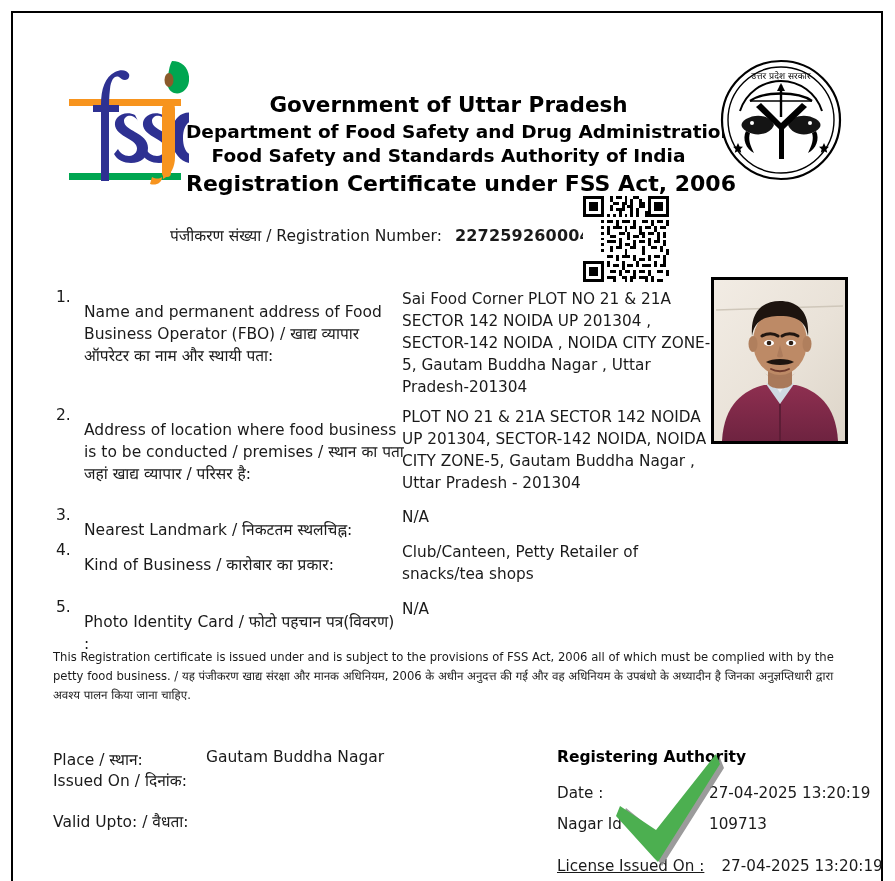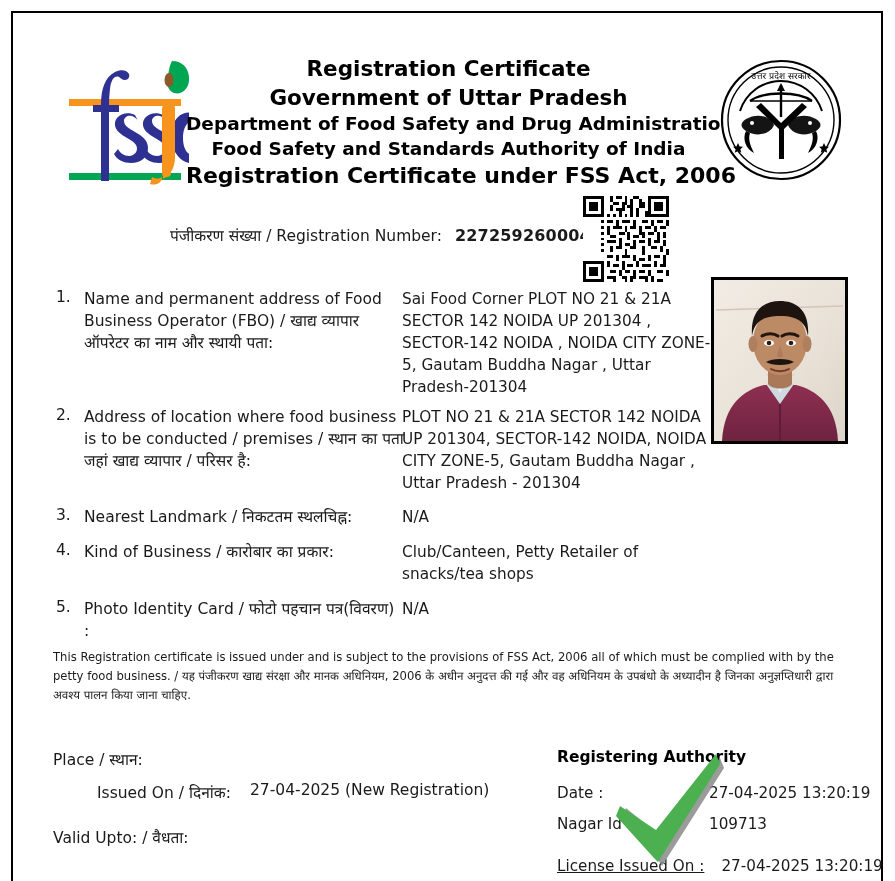--- a/index.html
+++ b/index.html
@@ -63,21 +63,21 @@
     width: 525px;
     text-align: center;
   }
   .title-line {
     font-weight: bold;
     color: #000;
     line-height: 1.33;
     white-space: nowrap;
   }
   .t1 { font-size: 21.5px; }
-  .t2 { font-size: 21.5px; }
+  .t2 { font-size: 21.5px; margin-top: 36px; }
   .t3 { font-size: 18.5px; }
   .t4 { font-size: 18.5px; }
   .t5 { font-size: 22px; text-align: right; }
 
   
   .regnum-row {
     position: absolute;
     left: 170px;
     top: 224px;
     width: 420px;
@@ -135,20 +135,21 @@
     font-size: 15.5px;
     color: #1a1a1a;
   }
   .dlabel {
     position: absolute;
     left: 73px;
     width: 320px;
     font-size: 15.5px;
     line-height: 1.43;
     color: #1a1a1a;
+    margin-top: 13px;
   }
   .dvalue {
     position: absolute;
     left: 391px;
     width: 310px;
     font-size: 15.3px;
     line-height: 1.44;
     color: #1a1a1a;
   }
   .r1 { top: 0px; }
@@ -191,22 +192,22 @@
     white-space: nowrap;
   }
   .fl-value {
     position: absolute;
     left: 153px;
     font-size: 15.5px;
     color: #1a1a1a;
     white-space: nowrap;
   }
   .f1 { top: 0px; }
-  .f2 { top: 33px; margin-left: 44px; }
-  .f3 { top: 78px; text-decoration: underline; }
+  .f2 { top: 21px; }
+  .f3 { top: 62px; text-decoration: underline; }
 
   
   .footer-right {
     position: absolute;
     left: 557px;
     top: 748px;
     width: 330px;
   }
   .ra-title {
     position: absolute;
@@ -280,21 +281,20 @@
         <rect x="103" y="52" width="9" height="72" rx="4" fill="#F7941E"></rect>
         <path d="M103 124 C103 130 97 133 91 131 L93 124 C97 126 100 126 103 124 Z" fill="#F7941E"></path>
 
         <path d="M113 8 C124 8 131 16 130 28 C129 37 122 42 115 40 C109 38 107 31 109 23 C110 16 111 11 113 8 Z" fill="#00A651"></path>
 
         <ellipse cx="110" cy="27" rx="4.5" ry="7" fill="#8B5A2B"></ellipse>
       </svg>
     </div>
 
     <div class="title-block">
-      <div class="title-line t1">Registration Certificate</div>
       <div class="title-line t2">Government of Uttar Pradesh</div>
       <div class="title-line t3">Department of Food Safety and Drug Administration</div>
       <div class="title-line t4">Food Safety and Standards Authority of India</div>
       <div class="title-line t5">Registration Certificate under FSS Act, 2006</div>
     </div>
 
     <div class="emblem">
       <svg viewBox="0 0 130 130" width="130" height="130" xmlns="http://www.w3.org/2000/svg">
         <circle cx="65" cy="65" r="59" fill="#ffffff" stroke="#000" stroke-width="2.2"></circle>
         <circle cx="65" cy="65" r="53" fill="none" stroke="#000" stroke-width="1.4"></circle>
@@ -549,24 +549,24 @@
       <div class="dlabel">Photo Identity Card / फोटो पहचान पत्र(विवरण) :</div>
       <div class="dvalue">N/A</div>
     </div>
   </div>
 
   <div class="disclaimer">This Registration certificate is issued under and is subject to the provisions of FSS Act, 2006 all of which must be complied with by the petty food business. / यह पंजीकरण खाद्य संरक्षा और मानक अधिनियम, 2006 के अधीन अनुदत्त की गई और वह अधिनियम के उपबंधो के अध्यादीन है जिनका अनुज्ञप्तिधारी द्वारा अवश्य पालन किया जाना चाहिए.</div>
 
   <div class="footer-left">
     <div class="frow f1">
       <span class="fl-label">Place / स्थान:</span>
+      <span class="fl-value">Gautam Buddha Nagar</span>
     </div>
     <div class="frow f2">
       <span class="fl-label">Issued On / दिनांक:</span>
-      <span class="fl-value">27-04-2025 (New Registration)</span>
     </div>
     <div class="frow f3">
       <span class="fl-label">Valid Upto: / वैधता:</span>
     </div>
   </div>
 
   <div class="footer-right">
     <div class="ra-title">Registering Authority</div>
 
     <div class="ra-row ra1">

